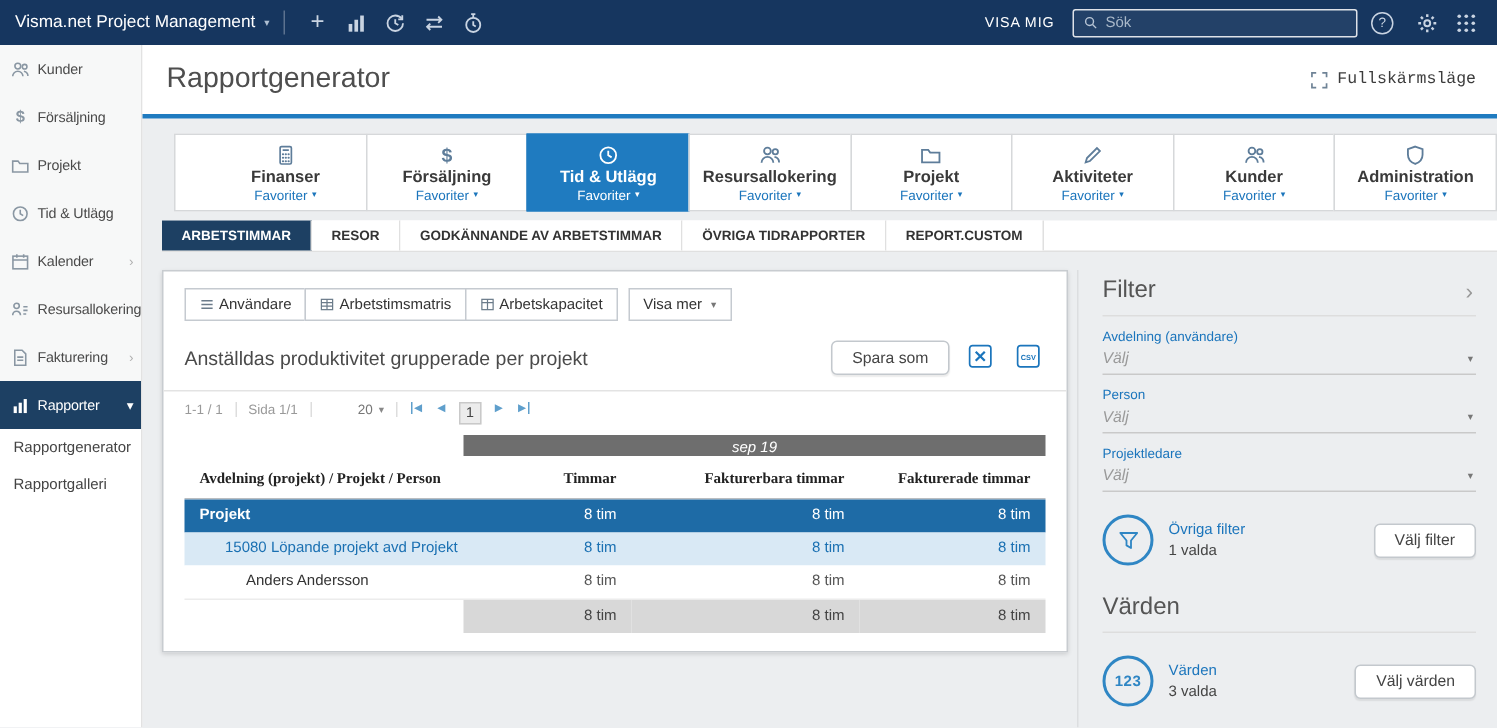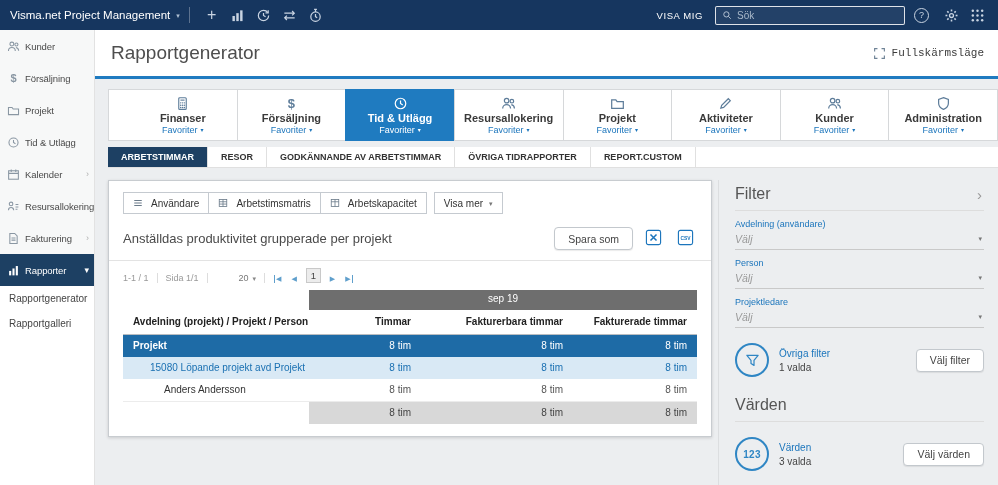--- a/index.html
+++ b/index.html
@@ -44,69 +44,69 @@
 .page-title { font-size:19px; color:#4e4e4e; font-weight:400; }
 .ph-spacer { flex:1; }
 .fullscreen { display:flex; align-items:center; gap:6px; font-size:11px; color:#3c3c3c; cursor:pointer; background:none; border:none; font-family:Liberation Mono, monospace; }
 .fullscreen svg { width:13px; height:13px; color:#6f8396; }
 
 .content { flex:1; display:flex; flex-direction:column; padding:10px 0 0 13px; min-height:0; }
 
 
 .cat-tabs { display:flex; flex:0 0 52px; }
 .cat-tab { flex:1; background:#fff; border:1px solid #d6d8da; margin-left:-1px; height:52px; text-align:center; padding-top:5px; cursor:pointer; }
-.cat-tab:first-child { margin-left:0;padding-left:20px; }
+.cat-tab:first-child { margin-left:8px;padding-left:20px; }
 .ct-icon { height:17px; color:#5e7d9a; display:flex; justify-content:center; align-items:center; font-weight:bold; font-size:13px; }
 .ct-icon svg { width:15px; height:15px; }
 .ct-label { font-size:11px; font-weight:700; color:#3a3a3a; white-space:nowrap; overflow:hidden; }
 .ct-fav { font-size:9px; color:var(--link-blue,#1b75bc); margin-top:1px; display:flex; justify-content:center; align-items:center; gap:3px; }
 .ct-fav .chev { color:inherit; font-size:6px; }
 .cat-tab.active { background:var(--accent,#1f7bc0); border-color:var(--accent,#1f7bc0); }
 .cat-tab.active .ct-icon, .cat-tab.active .ct-label, .cat-tab.active .ct-fav { color:#fff; }
 
 
 .subtabs { display:flex; margin-top:6px; background:#fff; border-bottom:1px solid #e0e0e0; flex:0 0 21px; height:21px; }
 .subtab { padding:0 13px; font-size:9px; font-weight:700; color:#333; display:flex; align-items:center; border-right:1px solid #e0e0e0; cursor:pointer; background:#fff; white-space:nowrap; }
 .subtab.active { background:var(--dark-navy,#1d4063); color:#fff; }
 
 
 .content-row { display:flex; margin-top:12px; flex:1; min-height:0; align-items:stretch; }
 
 
 .report-panel { width:604px; flex:0 0 604px; align-self:flex-start; background:#fff; border:1px solid #c8ccd0; box-shadow:0 1px 3px rgba(0,0,0,.15); padding:11px 14px 12px; }
 .vtabs { display:flex; align-items:center; }
-.vtab { height:22px; display:flex; align-items:center; gap:8px; padding:0 9px; border:1px solid #c5cad0; margin-left:-1px; background:#fff; font-size:10px; color:#333; cursor:pointer; font-family:inherit; white-space:nowrap; }
+.vtab { height:22px; display:flex; align-items:center; gap:3px; padding:0 9px; border:1px solid #c5cad0; margin-left:-1px; background:#fff; font-size:10px; color:#333; cursor:pointer; font-family:inherit; white-space:nowrap; }
 .vtab:first-child { margin-left:0; }
 .vtab svg { width:10px; height:10px; color:#6b7b8a; }
 .vtab.active { background:var(--accent,#1f7bc0); border-color:var(--accent,#1f7bc0); color:#fff; }
 .vtab.active svg { color:#fff; }
 .vtab.more { margin-left:7px; gap:6px; }
 .title-row { display:flex; align-items:center; margin-top:13px; }
 .report-title { font-size:13px; color:#4a4a4a; font-weight:400; }
 .tr-spacer { flex:1; }
 .btn { height:23px; padding:0 13px; background:#fff; border:1px solid #c3c8cd; border-radius:4px; font-size:10.5px; color:#444; cursor:pointer; font-family:inherit; box-shadow:0 1px 1px rgba(0,0,0,.08); white-space:nowrap; }
 .exp { width:24px; height:20px; background:none; border:none; color:var(--link-blue,#1b75bc); margin-left:8px; cursor:pointer; padding:0; }
 .exp svg { width:17px; height:17px; }
 .panel-div { border:none; border-top:1px solid #e3e3e3; margin:10px -14px 0; }
-.pager { display:flex; align-items:flex-end; margin-top:7px; font-size:9px; color:#999; gap:8px; }
+.pager { display:flex; align-items:flex-start; margin-top:7px; font-size:9px; color:#999; gap:8px; }
 .p-sep { width:1px; height:10px; background:#ddd; }
 .psize { display:flex; align-items:center; gap:4px; cursor:pointer; color:#777; background:none; border:none; font-size:9px; font-family:inherit;margin-left:23px; }
 .pg-btn { background:none; border:none; color:#5f9fcc; font-size:7px; cursor:pointer; padding:0 1px; display:flex; align-items:center; gap:1px; }
 .pg-bar { display:inline-block; width:1px; height:8px; background:#5f9fcc; }
 .pg-cur { width:15px; height:15px; background:#ececec; border:1px solid #c9c9c9; color:#444; font-size:9.5px; display:flex; align-items:center; justify-content:center; cursor:pointer; }
 
 
 .rtable { margin-top:7px; }
 .trow { display:grid; grid-template-columns:186px 112px 152px 124px; }
 .td { padding:0 10px; line-height:22px; height:22px; font-size:10px; white-space:nowrap; overflow:hidden; }
 .td.num { text-align:right; }
 .ghead-empty { height:18px; }
-.ghead { grid-column:2/5; background:var(--group-header-bg,#6e6e6e); color:#fff; text-align:center; font-size:10px; height:20px; line-height:18px; }
+.ghead { grid-column:2/5; background:var(--group-header-bg,#6e6e6e); color:#fff; text-align:center; font-size:10px; height:14px; line-height:18px;font-style:italic; }
 .thead { border-bottom:1px solid #b9bdc1; }
-.thead .td { font-weight:700; color:#222; height:24px; line-height:24px; }
+.thead .td { font-weight:700; color:#222; height:24px; line-height:24px;font-family:Liberation Serif, serif; }
 .row-g { background:var(--row-group-bg,#1e6ba6); color:#fff; cursor:pointer; }
 .row-g .td:first-child { font-weight:700; }
 .row-p { background:var(--row-project-bg,#d9e9f5); color:#1a70b2; cursor:pointer; }
 .row-p .td:first-child { padding-left:27px; }
 .row-a { background:#fff; color:#555; border-bottom:1px solid #ececec; cursor:pointer; }
 .row-a .td:first-child { padding-left:41px; color:#333; }
 .row-t .td.num { background:var(--total-row-bg,#d8d8d8); color:#444; }
 
 
 .filter-panel { flex:1; margin-left:6px; border-left:1px solid #dcdee0; padding:0 14px 0 16px; min-width:0; }

